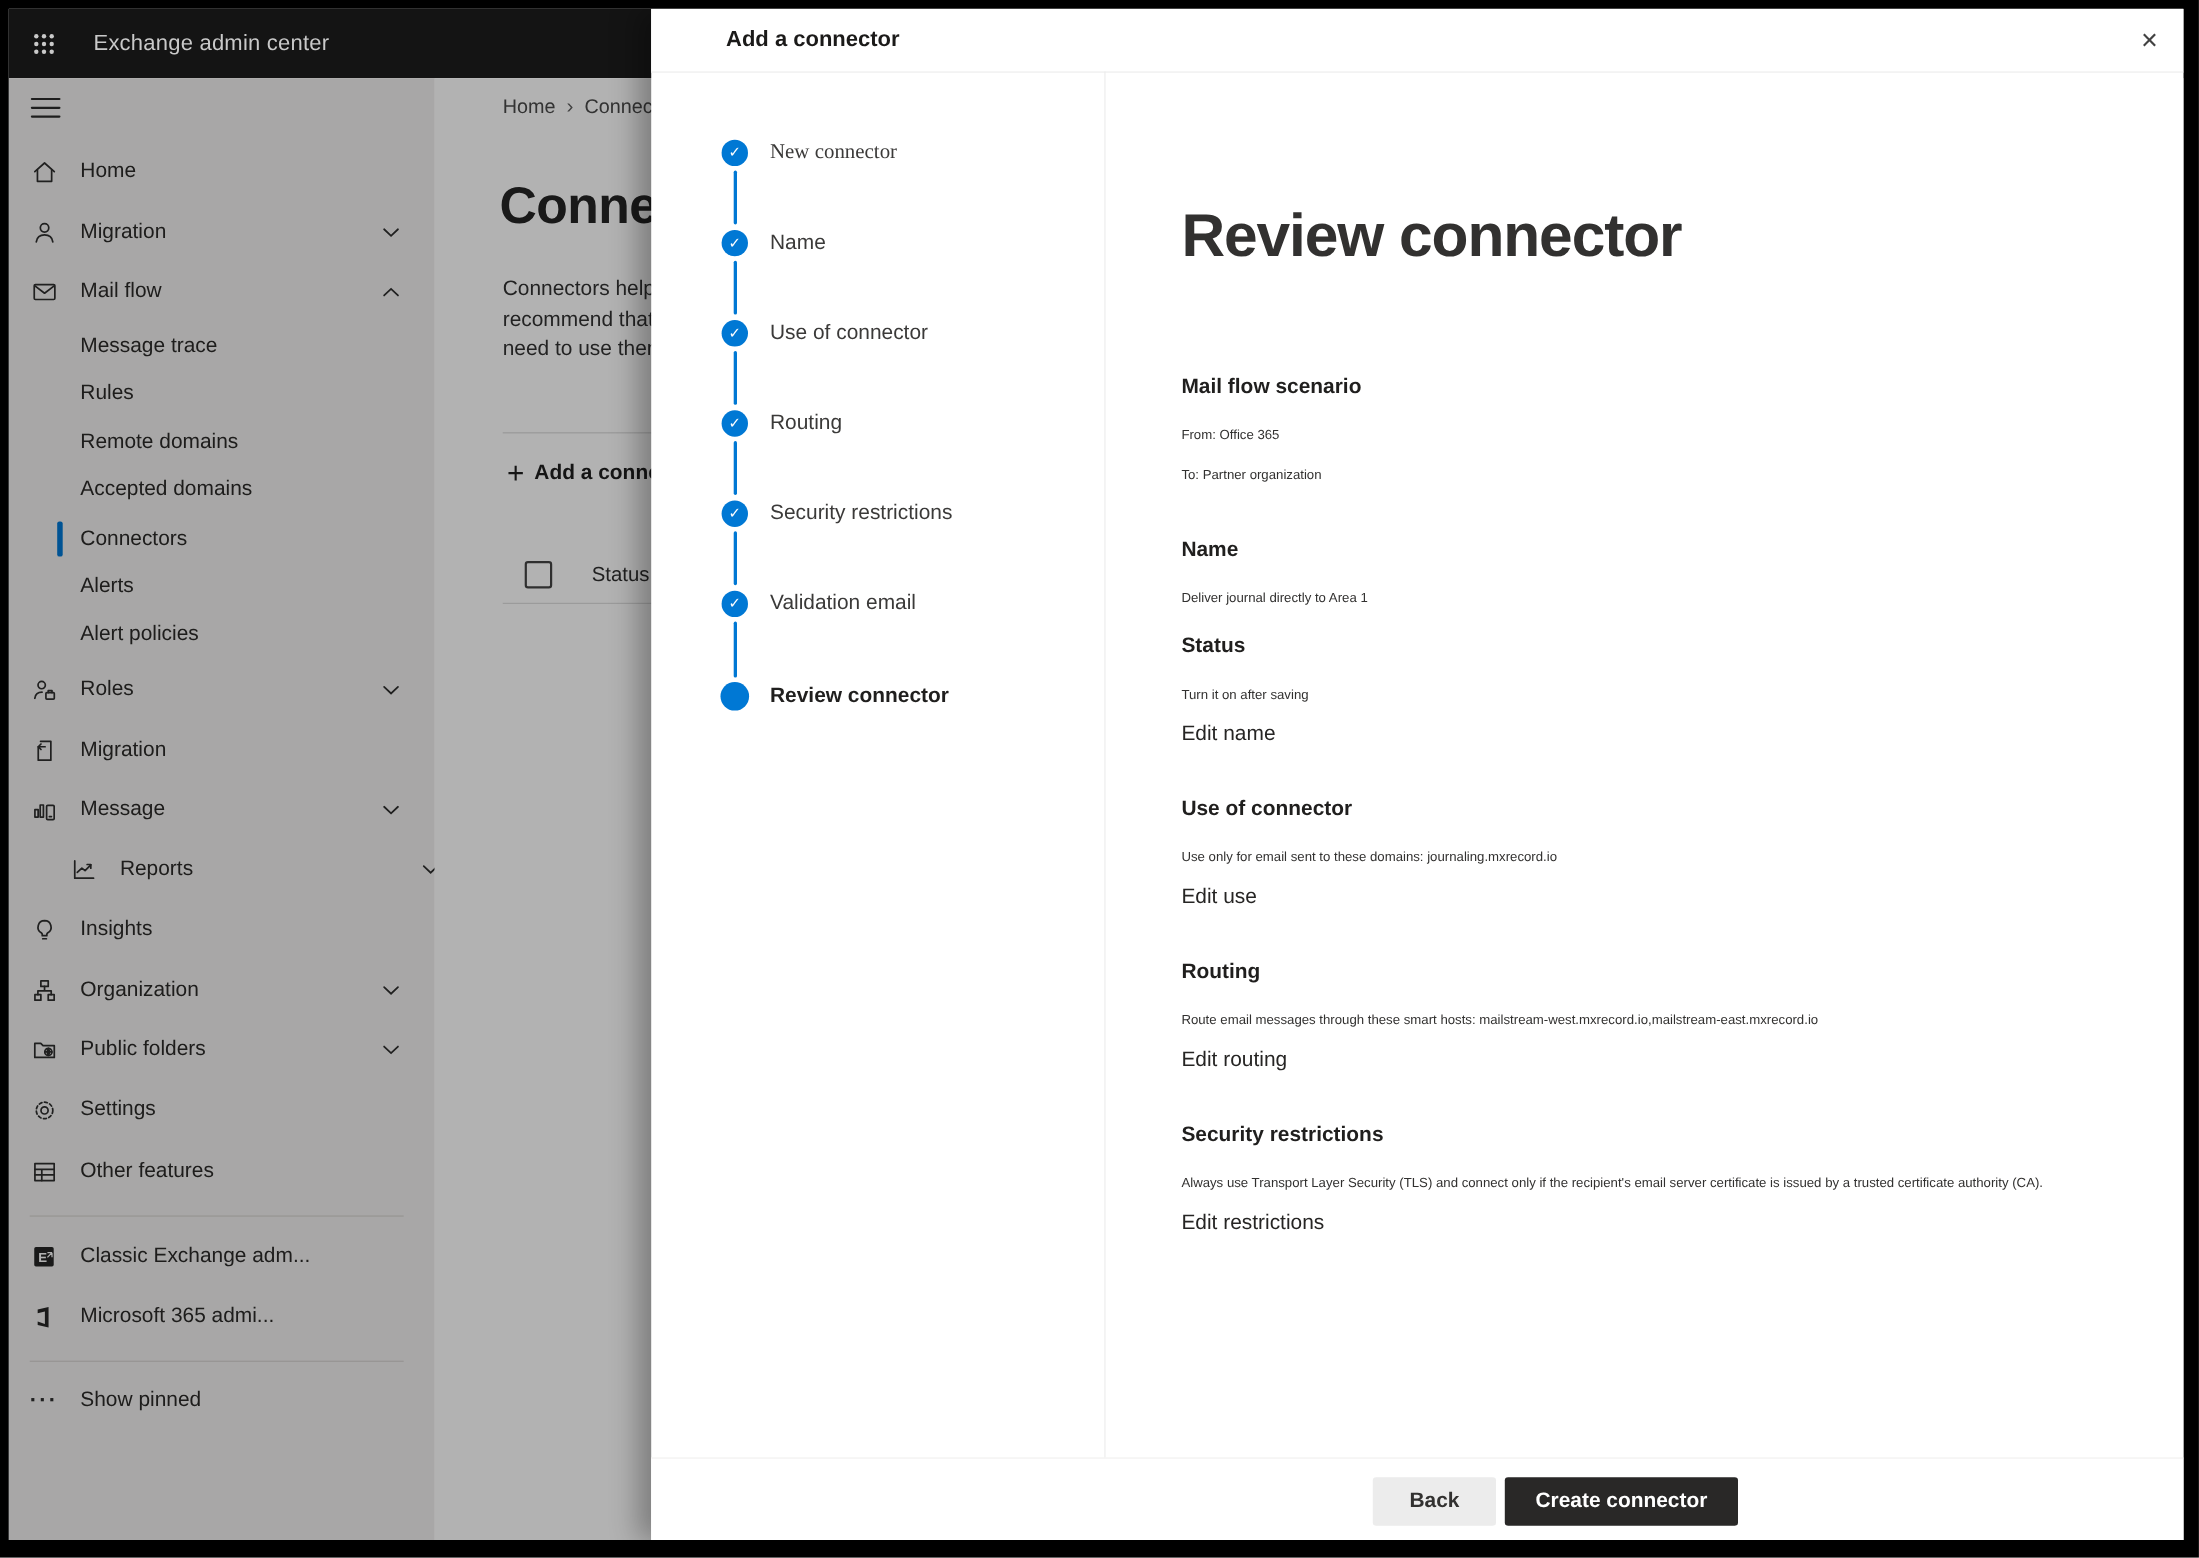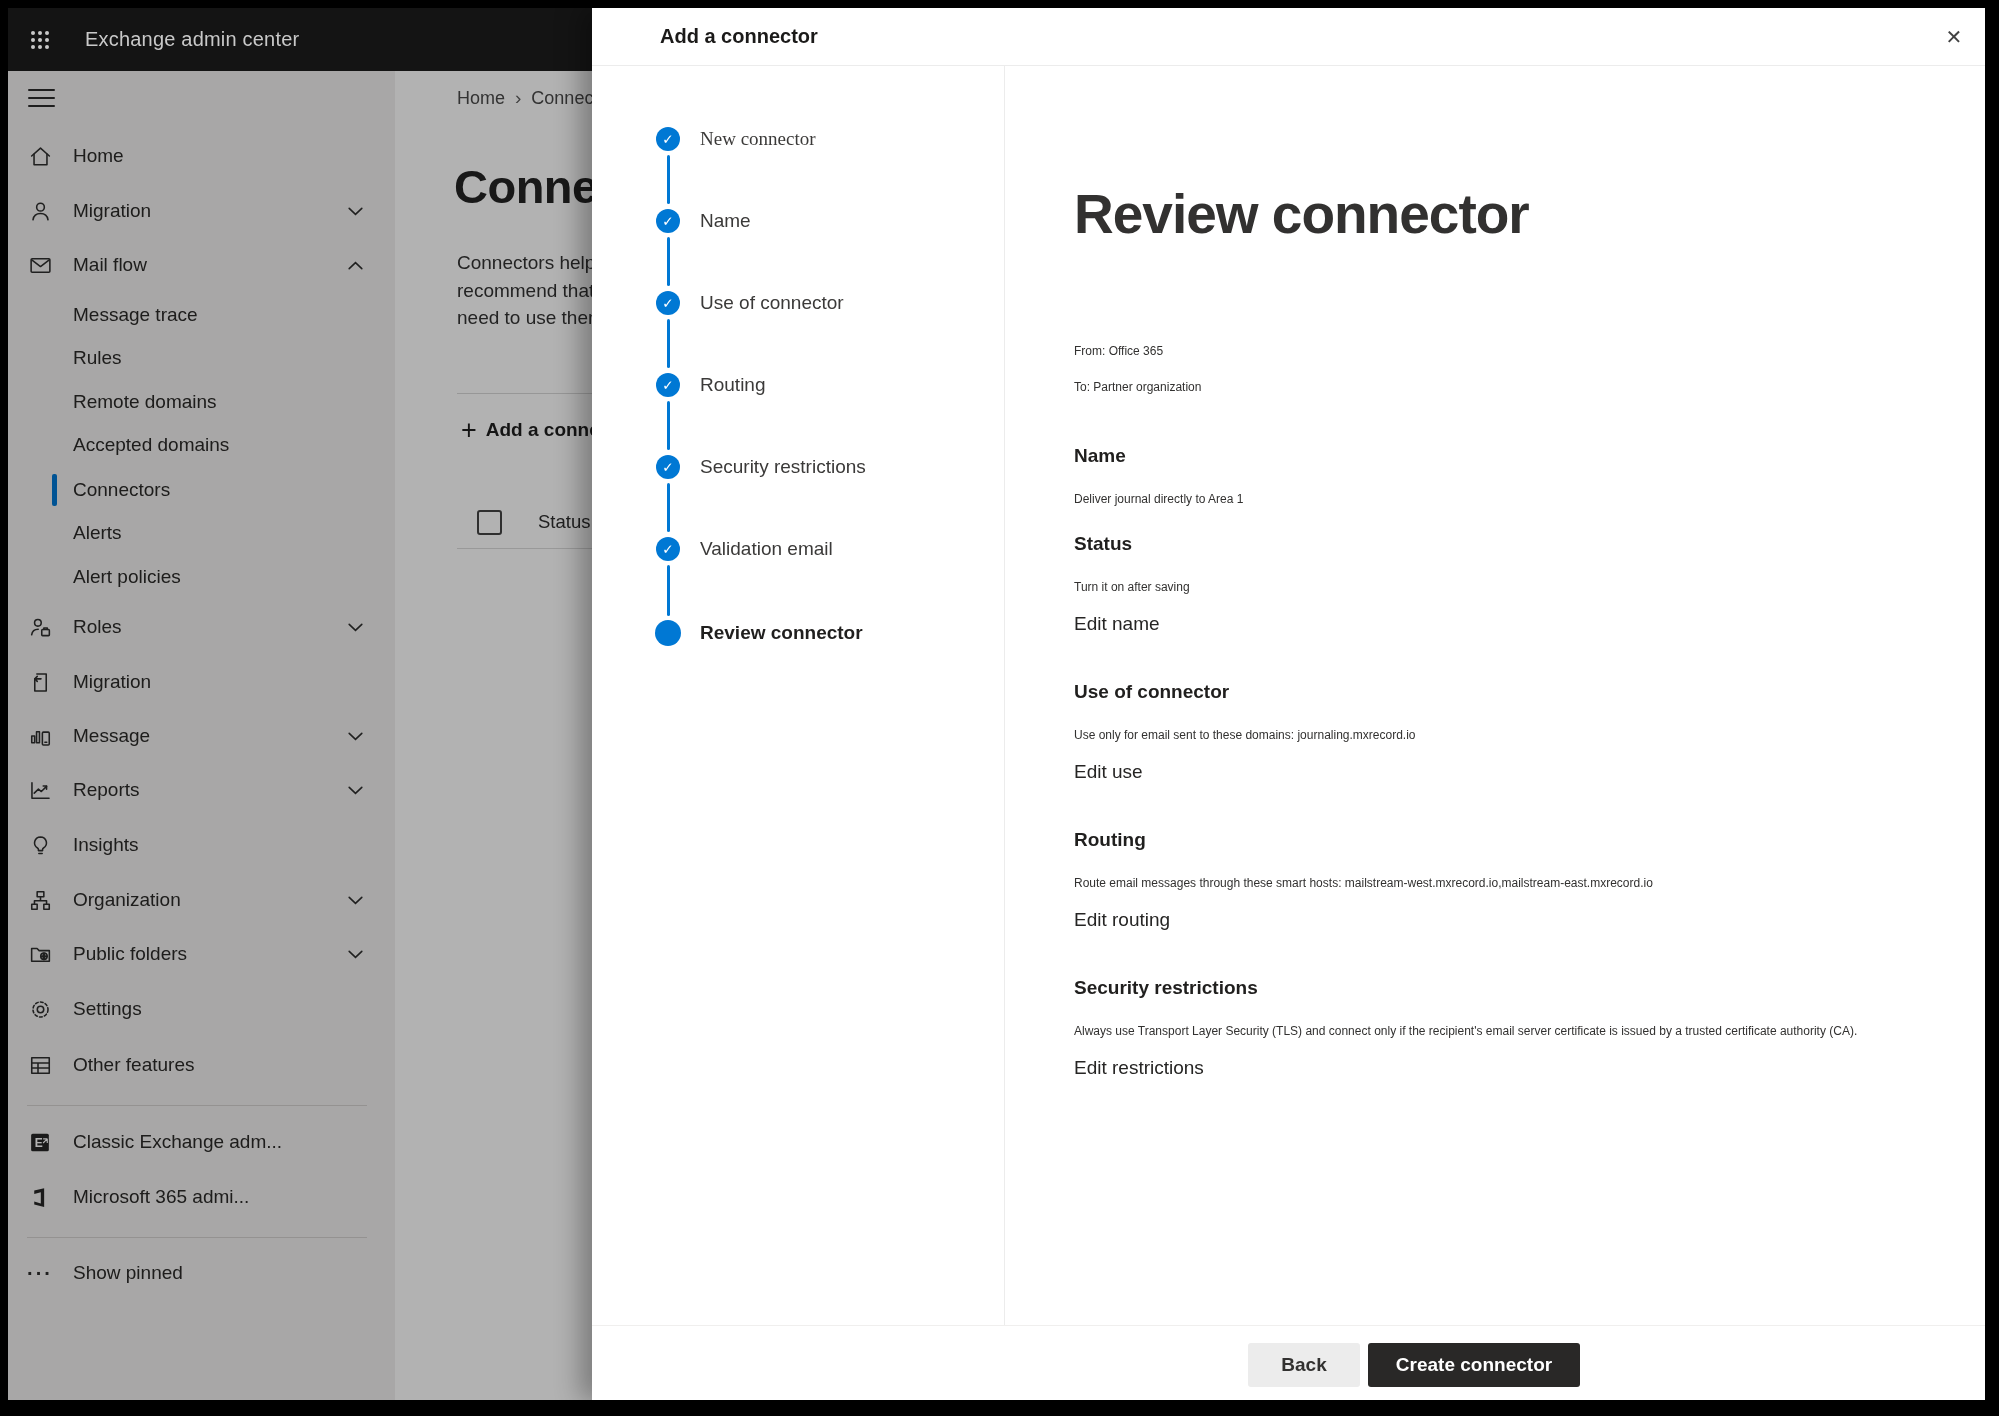--- a/index.html
+++ b/index.html
@@ -209,21 +209,21 @@
                 <rect x="13.8" y="7.8" width="6.6" height="12.4" rx="1"></rect>
                 <path d="M16.2 17.6h1.8"></path>
               </g>
             </svg>
           </span>
           <span class="sb-label">Message</span>
           <span class="sb-chev"><svg width="15" height="9" viewBox="0 0 15 9">
               <path d="M1.2 1.4 7.5 7.4 13.8 1.4" fill="none" stroke="#2f2f2f" stroke-width="1.6" stroke-linecap="round"></path>
             </svg></span>
         </div>
-        <div class="sb-row" style="top: 699px;">
+        <div class="sb-row" style="top: 699px; margin-left: 36px;">
           <span class="sb-ico">
             <svg width="25" height="25" viewBox="0 0 24 24">
               <g fill="none" stroke="#2f2f2f" stroke-width="1.5" stroke-linecap="round" stroke-linejoin="round">
                 <path d="M3.8 4.5v15h16.4"></path>
                 <path d="M6 14.5l4-3.8 2.8 2.3 5-5"></path>
                 <path d="M14.6 7.6h3.2v3.2"></path>
               </g>
             </svg>
           </span>
           <span class="sb-label">Reports</span>
@@ -372,20 +372,21 @@
         <div class="step-label" style="top: 484px;">Validation email</div>
         <div class="step-line" style="top: 500px; height: 51px;"></div>
         <div class="step-circle current" style="top: 568px;"></div>
         <div class="step-label current" style="top: 568px;">Review connector</div>
       </div>
 
     <div class="content">
       <h1 class="rev-heading">Review connector</h1>
       <div id="review-sections">
           <div class="rev-section">
+            <div class="rev-h">Mail flow scenario</div>
             <div class="rev-b">From: Office 365</div>
             <div class="rev-b">To: Partner organization</div>
           </div>
           <div class="rev-section">
             <div class="rev-h">Name</div>
             <div class="rev-b">Deliver journal directly to Area 1</div>
             <div class="rev-h">Status</div>
             <div class="rev-b">Turn it on after saving</div>
             <div class="rev-link">Edit name</div>
           </div>

